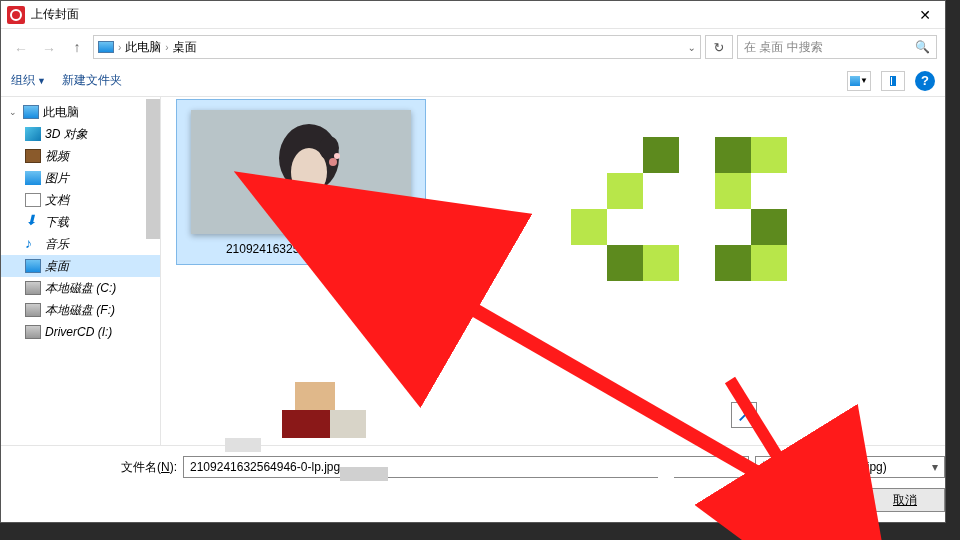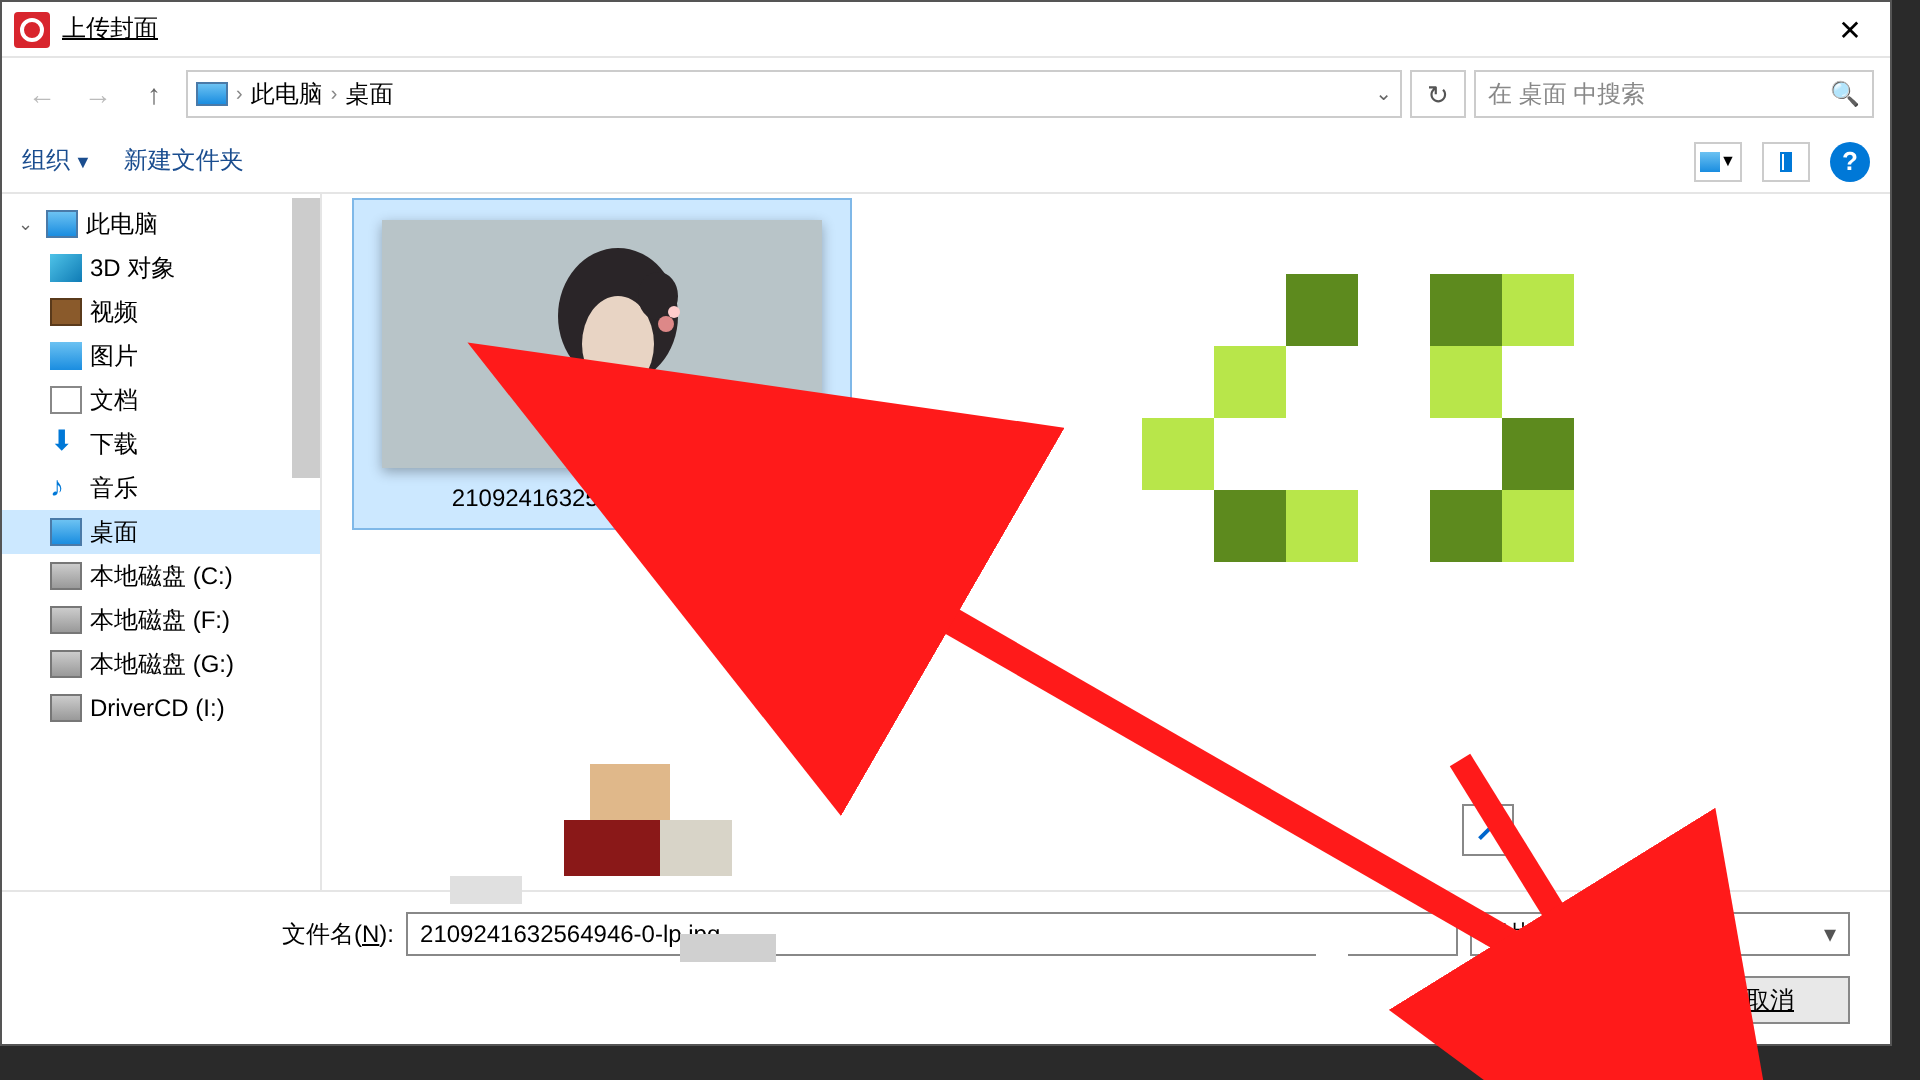--- a/index.html
+++ b/index.html
@@ -1,41 +1,41 @@
 <!DOCTYPE html>
 <html><head>
 <meta charset="utf-8">
 <style>
 * { margin: 0; padding: 0; box-sizing: border-box; font-family: "Microsoft YaHei", sans-serif; }
 body { background: #2a2a2a; width: 960px; height: 540px; overflow: hidden; position: relative; }
 .dialog { position: absolute; top: 0; left: 0; width: 946px; height: 523px; background: #fff; border: 1px solid #555; display: flex; flex-direction: column; }
 .titlebar { height: 28px; display: flex; align-items: center; border-bottom: 1px solid #e5e5e5; }
 .app-icon { width: 18px; height: 18px; margin: 0 6px; background: #d8252d; border-radius: 2px; display: flex; align-items: center; justify-content: center; }
 .app-icon::after { content: ""; width: 8px; height: 8px; border: 2px solid #fff; border-radius: 50%; }
-.title-text { font-size: 12px; flex: 1; text-decoration: underline; }
+.title-text { font-size: 12px; flex: 1; }
 .close-btn { width: 40px; height: 28px; display: flex; align-items: center; justify-content: center; font-size: 14px; cursor: pointer; }
 .navbar { height: 36px; display: flex; align-items: center; padding: 0 8px; gap: 4px; }
 .nav-arrow { width: 24px; height: 24px; display: flex; align-items: center; justify-content: center; color: #bbb; font-size: 14px; }
 .nav-arrow.enabled { color: #666; }
 .breadcrumb { flex: 1; height: 24px; border: 1px solid #ccc; display: flex; align-items: center; padding: 0 4px; gap: 4px; font-size: 12px; }
 .bc-icon { width: 16px; height: 12px; background: linear-gradient(#6cc2f2,#1a8de0); border: 1px solid #4a7aa8; }
 .bc-sep { color: #888; font-size: 10px; }
 .bc-dropdown { margin-left: auto; color: #666; font-size: 10px; }
 .refresh-btn { width: 28px; height: 24px; border: 1px solid #ccc; display: flex; align-items: center; justify-content: center; font-size: 13px; color: #555; }
 .search-box { width: 200px; height: 24px; border: 1px solid #ccc; display: flex; align-items: center; padding: 0 6px; font-size: 12px; color: #888; }
 .search-icon { margin-left: auto; color: #666; }
 .toolbar { height: 32px; display: flex; align-items: center; padding: 0 10px; border-bottom: 1px solid #e5e5e5; font-size: 12px; gap: 16px; }
 .toolbar-item { display: flex; align-items: center; gap: 2px; color: #1a4d8f; cursor: pointer; }
 .toolbar-right { margin-left: auto; display: flex; gap: 10px; align-items: center; }
 .view-btn { width: 24px; height: 20px; border: 1px solid #ccc; display: flex; align-items: center; justify-content: center; }
 .help-btn { width: 20px; height: 20px; background: #0078d7; color: #fff; border-radius: 50%; display: flex; align-items: center; justify-content: center; font-size: 13px; font-weight: bold; }
 .body { flex: 1; display: flex; overflow: hidden; }
 .sidebar { width: 160px; border-right: 1px solid #e5e5e5; overflow-y: auto; font-size: 12px; padding-top: 4px; position: relative; }
 .tree-item { display: flex; align-items: center; height: 22px; padding-left: 8px; gap: 4px; cursor: pointer; }
-.tree-item.child { padding-left: 24px; }
+.tree-item.child { padding-left: 24px; font-style: italic; }
 .tree-item.selected { background: #cce8ff; }
 .tree-expand { width: 10px; color: #666; font-size: 9px; }
 .tree-icon { width: 16px; height: 14px; display: inline-block; }
 .icon-pc { background: linear-gradient(#6cc2f2,#1a8de0); border: 1px solid #4a7aa8; }
 .icon-3d { background: linear-gradient(135deg,#4fc3e8,#0f7bb5); }
 .icon-video { background: #8a5a2b; border: 1px solid #5a3a1b; }
 .icon-pic { background: linear-gradient(#6cc2f2,#1a8de0); }
 .icon-doc { background: #fff; border: 1px solid #888; }
 .icon-dl { color: #0078d7; font-size: 14px; line-height: 10px; }
 .icon-music { color: #0078d7; font-size: 14px; line-height: 12px; }
@@ -46,21 +46,21 @@
 .file-item { position: absolute; width: 250px; text-align: center; }
 .file-item.selected { background: #cce8ff; border: 1px solid #7fb8e8; }
 .thumb { width: 220px; height: 124px; margin: 10px auto 6px; background: #b8c4c8; position: relative; overflow: hidden; box-shadow: 0 2px 6px rgba(0,0,0,0.3); }
 .girl-sil { position: absolute; left: 70px; top: 8px; width: 100px; height: 116px; }
 .file-name { font-size: 12px; padding: 2px 8px 8px; white-space: nowrap; overflow: hidden; text-overflow: ellipsis; }
 .pixelated { position: absolute; display: grid; grid-template-columns: repeat(6, 36px); grid-auto-rows: 36px; }
 .pixelated div { background: transparent; }
 .px-dark { background: #5d8a1e !important; }
 .px-light { background: #b8e64a !important; }
 .shortcut-arrow { position: absolute; left: 570px; top: 305px; width: 26px; height: 26px; background: #fff; border: 1px solid #888; display: flex; align-items: center; justify-content: center; color: #0066cc; font-size: 16px; font-weight: bold; }
-.footer { border-top: 1px solid #e5e5e5; padding: 10px 20px; }
+.footer { border-top: 1px solid #e5e5e5; padding: 10px 0; }
 .filename-row { display: flex; align-items: center; gap: 6px; font-size: 12px; margin-bottom: 10px; }
 .filename-label { margin-left: 120px; }
 .filename-label u { text-decoration: underline; }
 .filename-input { flex: 1; height: 22px; border: 1px solid #888; padding: 0 6px; font-size: 12px; }
 .filter-select { width: 190px; height: 22px; border: 1px solid #888; padding: 0 6px; font-size: 12px; display: flex; align-items: center; position: relative; }
 .filter-select::after { content: "▾"; position: absolute; right: 6px; color: #555; }
 .btn-row { display: flex; justify-content: flex-end; gap: 10px; text-decoration: underline; }
 .btn { width: 80px; height: 24px; border: 1px solid #888; background: #e8e8e8; font-size: 12px; display: flex; align-items: center; justify-content: center; cursor: pointer; }
 .btn.primary { border: 2px solid #0078d7; }
 .arrow-annotation { position: absolute; pointer-events: none; z-index: 100; }
@@ -160,24 +160,20 @@
       <div class="tree-item child">
           <span class="tree-icon icon-disk"></span>
           <span>本地磁盘 (C:)</span>
         </div>
       <div class="tree-item child">
           <span class="tree-icon icon-disk"></span>
           <span>本地磁盘 (F:)</span>
         </div>
       <div class="tree-item child">
           <span class="tree-icon icon-disk"></span>
-          <span>本地磁盘 (G:)</span>
-        </div>
-      <div class="tree-item child">
-          <span class="tree-icon icon-disk"></span>
           <span>DriverCD (I:)</span>
         </div>
       <div class="scroll-thumb"></div>
     </div>
 
     <div class="content">
       <div class="file-item selected" style="left:15px;top:2px">
         <div class="thumb">
           <svg class="girl-sil" viewBox="0 0 100 116">
             <ellipse cx="48" cy="40" rx="30" ry="34" fill="#2a2528"></ellipse>

